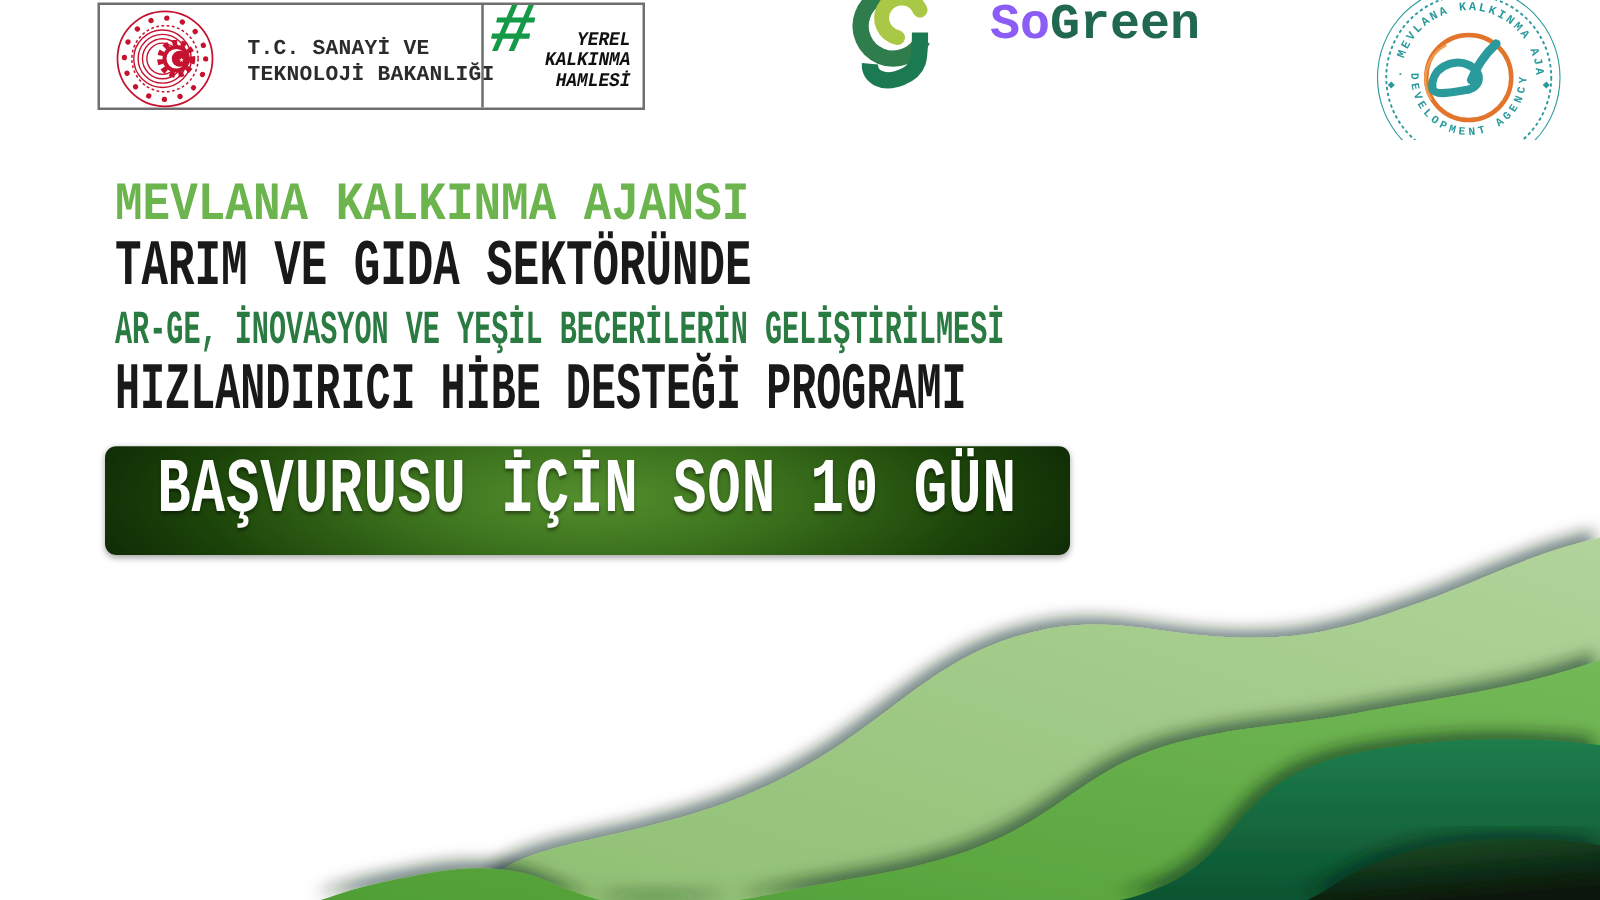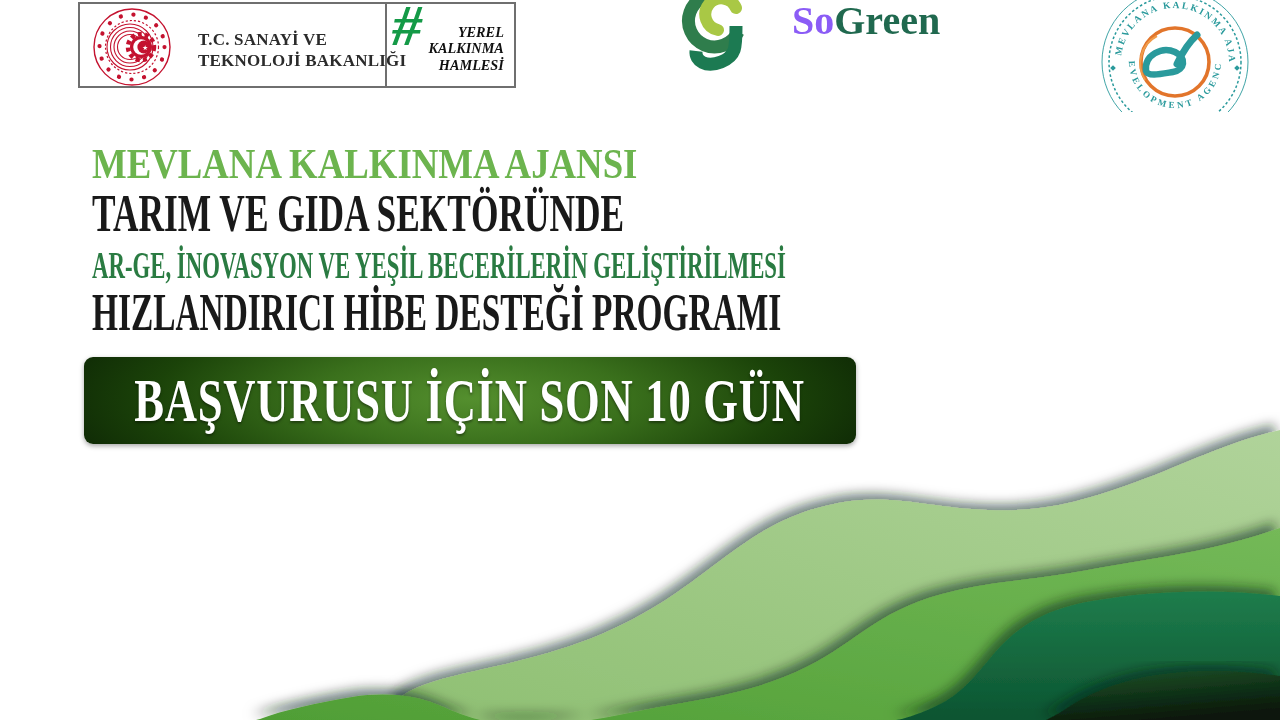--- a/index.html
+++ b/index.html
@@ -1,18 +1,18 @@
 <!DOCTYPE html>
 <html><head>
 <meta charset="utf-8">
 <style>
   html,body { margin:0; padding:0; }
   .stage {
     position:relative; width:1280px; height:720px; overflow:hidden;
-    background:#ffffff; font-family:Liberation Serif, serif;
+    background:#ffffff; font-family:Liberation Mono, monospace;
   }
   
   .gov-box {
     position:absolute; left:78px; top:2px; width:438px; height:86px;
     background:#fff; border:2px solid #6f6f6f; box-sizing:border-box;
   }
   .emblem { position:absolute; left:12px; top:3px; }
   .ministry-name {
     position:absolute; left:118px; top:26px; font-weight:bold; font-size:17px;
     color:#2b2b2b; line-height:1.22; letter-spacing:.2px; white-space:nowrap;
@@ -39,21 +39,21 @@
   .seal { position:absolute; left:1088px; top:0; }
   
   .hl { position:absolute; left:92px; white-space:nowrap; font-weight:bold; transform-origin:0 0; }
   .hl1 { top:139px; font-size:43px; color:#6cb44e; transform:scaleX(.855); }
   .hl2 { top:184px; font-size:52px; color:#191919; transform:scaleX(.68); }
   .hl3 { top:243px; font-size:38px; color:#2a7b42; transform:scaleX(.60); }
   .hl4 { top:282px; font-size:53px; color:#191919; transform:scaleX(.63); }
   
   .cta {
     position:absolute; left:84px; top:357px; width:772px; height:87px;
-    border-radius:9px; display:flex; align-items:center; justify-content:center;
+    border-radius:9px; display:flex; align-items:flex-start; justify-content:center;
     background: radial-gradient(ellipse 60% 160% at 50% 48%,
       #548f2e 0%, #3a701c 34%, #1b4309 68%, #0a2004 100%);
     box-shadow: 0 2px 5px rgba(0,0,0,.35);
   }
   .cta-text {
     font-size:62px; font-weight:bold; color:#ffffff; white-space:nowrap;
     transform:scaleX(.72); letter-spacing:1px;
     text-shadow: 0 2px 3px rgba(0,0,0,.4);
   }
   

